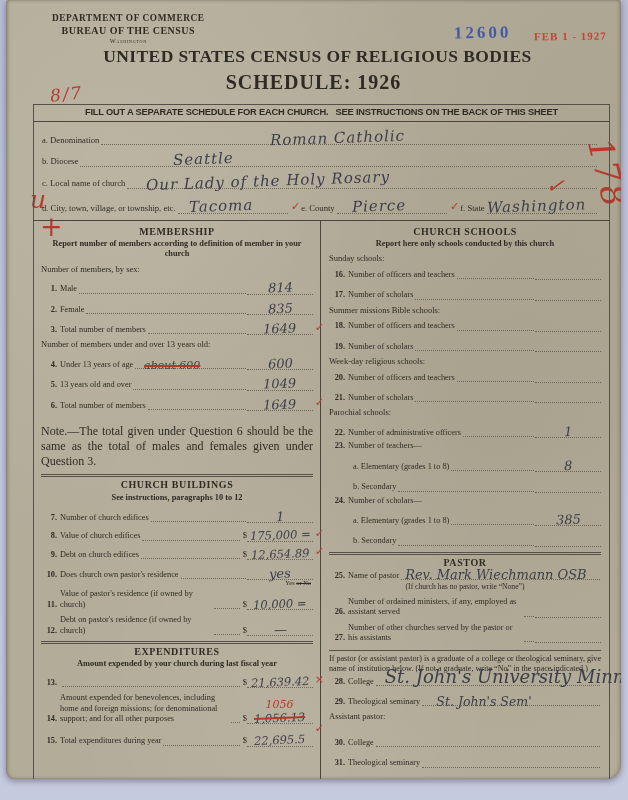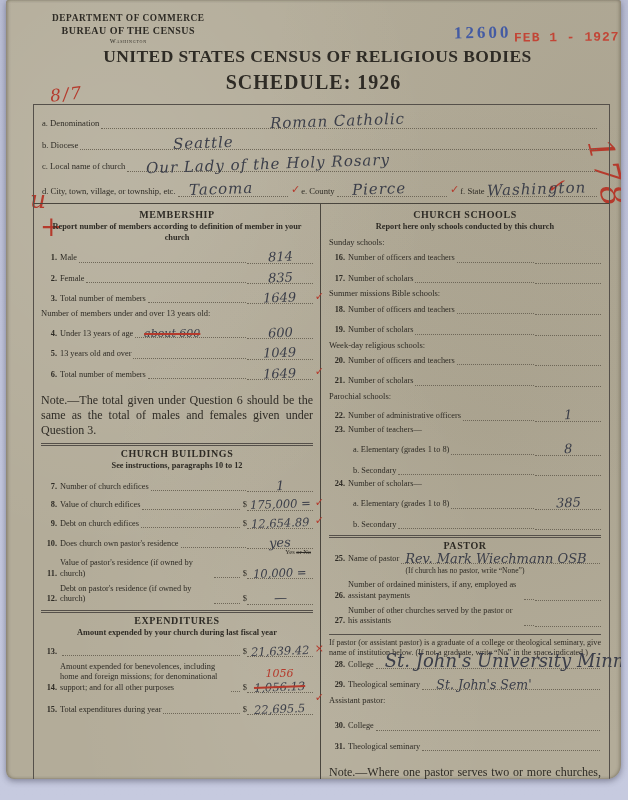--- a/index.html
+++ b/index.html
@@ -21,22 +21,22 @@
     font-size:8.3px;line-height:1.25;
   }
   
   .hdr{position:relative;height:100px;}
   .dept{position:absolute;left:46px;top:13px;text-align:center;}
   .dept .d1{font-weight:bold;font-size:9.3px;letter-spacing:0.6px;}
   .dept .d2{font-weight:bold;font-size:10px;letter-spacing:0.5px;}
   .dept .d3{font-size:6.3px;letter-spacing:0.8px;font-variant:small-caps;}
   .stampN{position:absolute;left:448px;top:22px;color:#3b55a5;font-size:17px;font-weight:bold;
     letter-spacing:3px;transform:rotate(-1deg);opacity:0.92;}
-  .stampD{position:absolute;left:508px;top:30px;color:#c53b2c;font-size:13px;font-weight:bold;
-    letter-spacing:1px;white-space:nowrap;transform:rotate(-0.5deg);opacity:0.9;font-family:Liberation Mono, monospace;}
+  .stampD{position:absolute;left:528px;top:30px;color:#c53b2c;font-size:11px;font-weight:bold;
+    letter-spacing:1px;white-space:nowrap;transform:rotate(-0.5deg);opacity:0.9;font-family:Liberation Serif, serif;}
   .title{position:absolute;left:0;right:0;top:46px;text-align:center;font-weight:bold;font-size:17.5px;letter-spacing:0.4px;margin-left:8px;}
   .sched{position:absolute;left:0;right:0;top:70px;text-align:center;font-weight:bold;font-size:20px;letter-spacing:1px;}
   
   .red{color:#b53a2c;font-family:"DejaVu Serif",serif;font-style:italic;}
   .ann{position:absolute;pointer-events:none;}
   .a87{left:44px;top:84px;font-size:17px;transform:rotate(-6deg);letter-spacing:2px;}
   .a178{left:566px;top:152px;font-size:34px;transform:rotate(76deg);letter-spacing:2px;}
   .achk{left:540px;top:172px;font-size:22px;transform:rotate(8deg);}
   .au{left:24px;top:184px;font-size:25px;}
   .aplus{left:34px;top:210px;font-size:27px;font-style:normal;}
@@ -99,20 +99,21 @@
     <div class="sched">SCHEDULE: 1926</div>
   </div>
 
   <div class="ann red a87">8/7</div>
   <div class="ann red a178">178</div>
   <div class="ann red achk">✓</div>
   <div class="ann red au">u</div>
   <div class="ann red aplus">+</div>
 
   <div id="formbox">
+    <div class="banner">FILL OUT A SEPARATE SCHEDULE FOR EACH CHURCH.&nbsp;&nbsp;&nbsp;SEE INSTRUCTIONS ON THE BACK OF THIS SHEET</div>
 
     <div class="ident">
       <div class="frow">
         <span class="flbl">a. Denomination</span>
         <span class="fill">
           <span class="hw hw-id" style="left:34%">Roman Catholic</span>
         </span>
       </div>
       <div class="frow">
         <span class="flbl">b. Diocese</span>
@@ -142,20 +143,21 @@
           <span class="hw hw-id" style="left:0">Washington</span>
         </span>
       </div>
     </div>
 
     <div class="cols">
 
       <div class="col-l">
         <div class="sect first">MEMBERSHIP</div>
         <div class="ssub">Report number of members according to definition of member in your church</div>
+        <div class="grp">Number of members, by sex:</div>
 
         <div class="q">
           <span class="n">1.</span>
           <span class="lbl">Male</span>
           <span class="lead"></span>
           <span class="ans"><span class="hw">814</span></span>
         </div>
         <div class="q">
           <span class="n">2.</span>
           <span class="lbl">Female</span>
@@ -350,21 +352,21 @@
           <span class="n">25.</span>
           <span class="lbl">Name of pastor</span>
           <span class="lead">
               <span class="over hw" style="font-size:13px;left:2%">Rev. Mark Wiechmann OSB</span>
             </span>
         </div>
         <div class="hint-c">(If church has no pastor, write “None”)</div>
 
         <div class="q">
           <span class="n">26.</span>
-          <span class="lbl" style="max-width:64%">Number of ordained ministers, if any, employed as assistant payments</span>
+          <span class="lbl" style="max-width:64%">Number of ordained ministers, if any, employed as assistant served</span>
           <span class="lead"></span>
           <span class="ans"><span class="hw"></span></span>
         </div>
         <div class="q">
           <span class="n">27.</span>
           <span class="lbl" style="max-width:64%">Number of other churches served by the pastor or his assistants</span>
           <span class="lead"></span>
           <span class="ans"><span class="hw"></span></span>
         </div>
 

